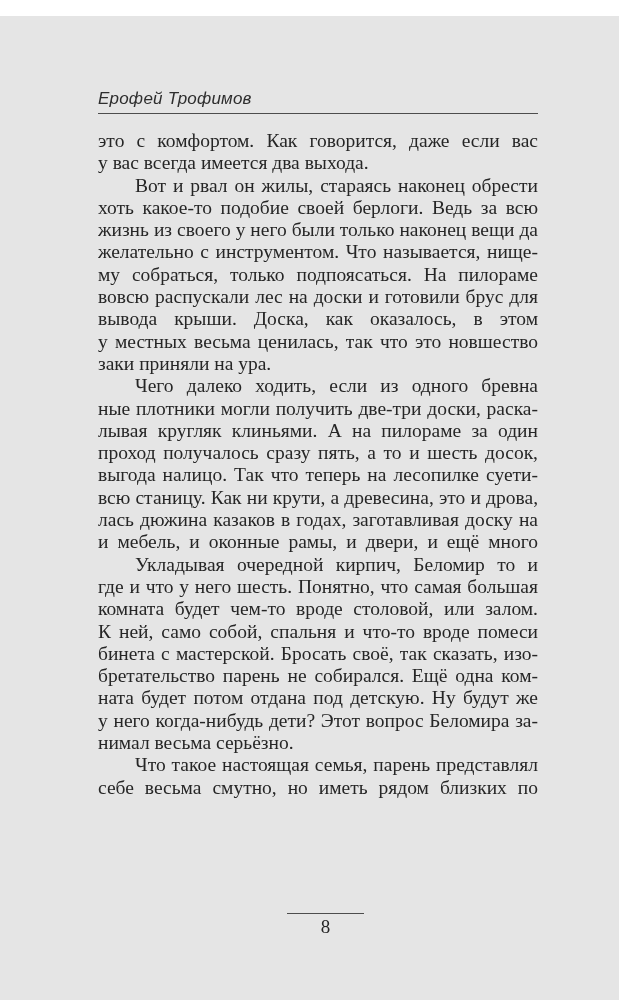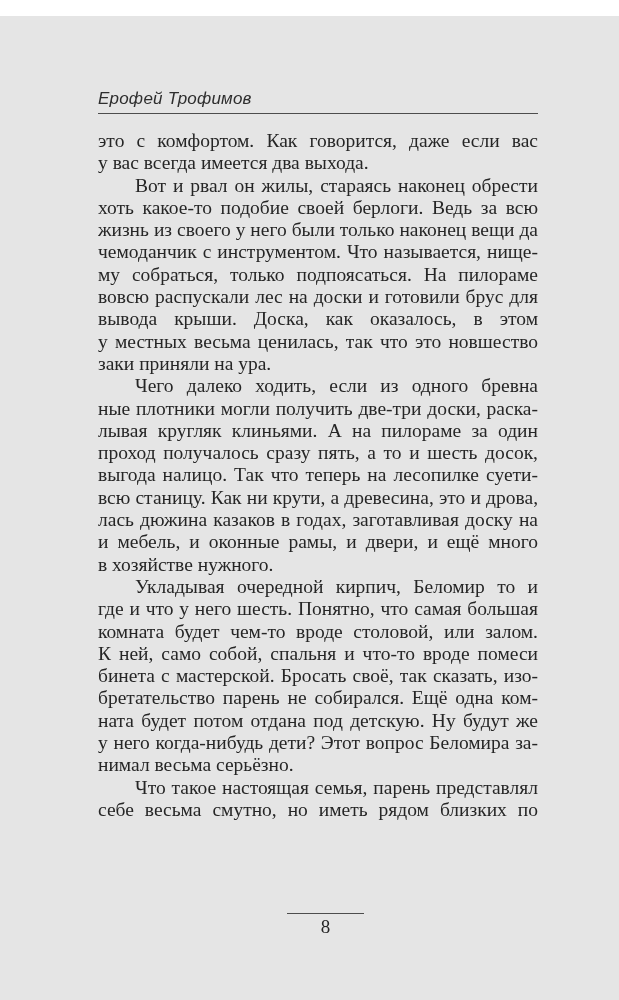--- a/index.html
+++ b/index.html
@@ -74,35 +74,34 @@
   <div class="running-header">
     <span>Ерофей Трофимов</span>
   </div>
 
   <div class="body-text">
       <div class="line">это с комфортом. Как говорится, даже если вас съели,</div>
       <div class="line flush">у вас всегда имеется два выхода.</div>
       <div class="line indent">Вот и рвал он жилы, стараясь наконец обрести</div>
       <div class="line">хоть какое-то подобие своей берлоги. Ведь за всю</div>
       <div class="line">жизнь из своего у него были только наконец вещи да</div>
-      <div class="line">чемоданчик с инструментом. Что называется, нище-</div>
+      <div class="line">желательно с инструментом. Что называется, нище-</div>
       <div class="line">му собраться, только подпоясаться. На пилораме уже</div>
       <div class="line">вовсю распускали лес на доски и готовили брус для</div>
       <div class="line">вывода крыши. Доска, как оказалось, в этом времени</div>
       <div class="line">у местных весьма ценилась, так что это новшество ка-</div>
       <div class="line flush">заки приняли на ура.</div>
       <div class="line indent">Чего далеко ходить, если из одного бревна мест-</div>
       <div class="line">ные плотники могли получить две-три доски, раска-</div>
       <div class="line">лывая кругляк клиньями. А на пилораме за один</div>
       <div class="line">проход получалось сразу пять, а то и шесть досок,</div>
       <div class="line">выгода налицо. Так что теперь на лесопилке суети-</div>
       <div class="line">всю станицу. Как ни крути, а древесина, это и дрова,</div>
       <div class="line">лась дюжина казаков в годах, заготавливая доску на</div>
       <div class="line">и мебель, и оконные рамы, и двери, и ещё много чего</div>
-      <div class="line flush">в хозяйстве нужного.</div>
       <div class="line indent">Укладывая очередной кирпич, Беломир то и дело</div>
       <div class="line">где и что у него шесть. Понятно, что самая большая</div>
       <div class="line">комната будет чем-то вроде столовой, или залом.</div>
       <div class="line">К ней, само собой, спальня и что-то вроде помеси ка-</div>
       <div class="line">бинета с мастерской. Бросать своё, так сказать, изо-</div>
       <div class="line">бретательство парень не собирался. Ещё одна ком-</div>
       <div class="line">ната будет потом отдана под детскую. Ну будут же</div>
       <div class="line">у него когда-нибудь дети? Этот вопрос Беломира за-</div>
       <div class="line flush">нимал весьма серьёзно.</div>
       <div class="line indent">Что такое настоящая семья, парень представлял</div>

